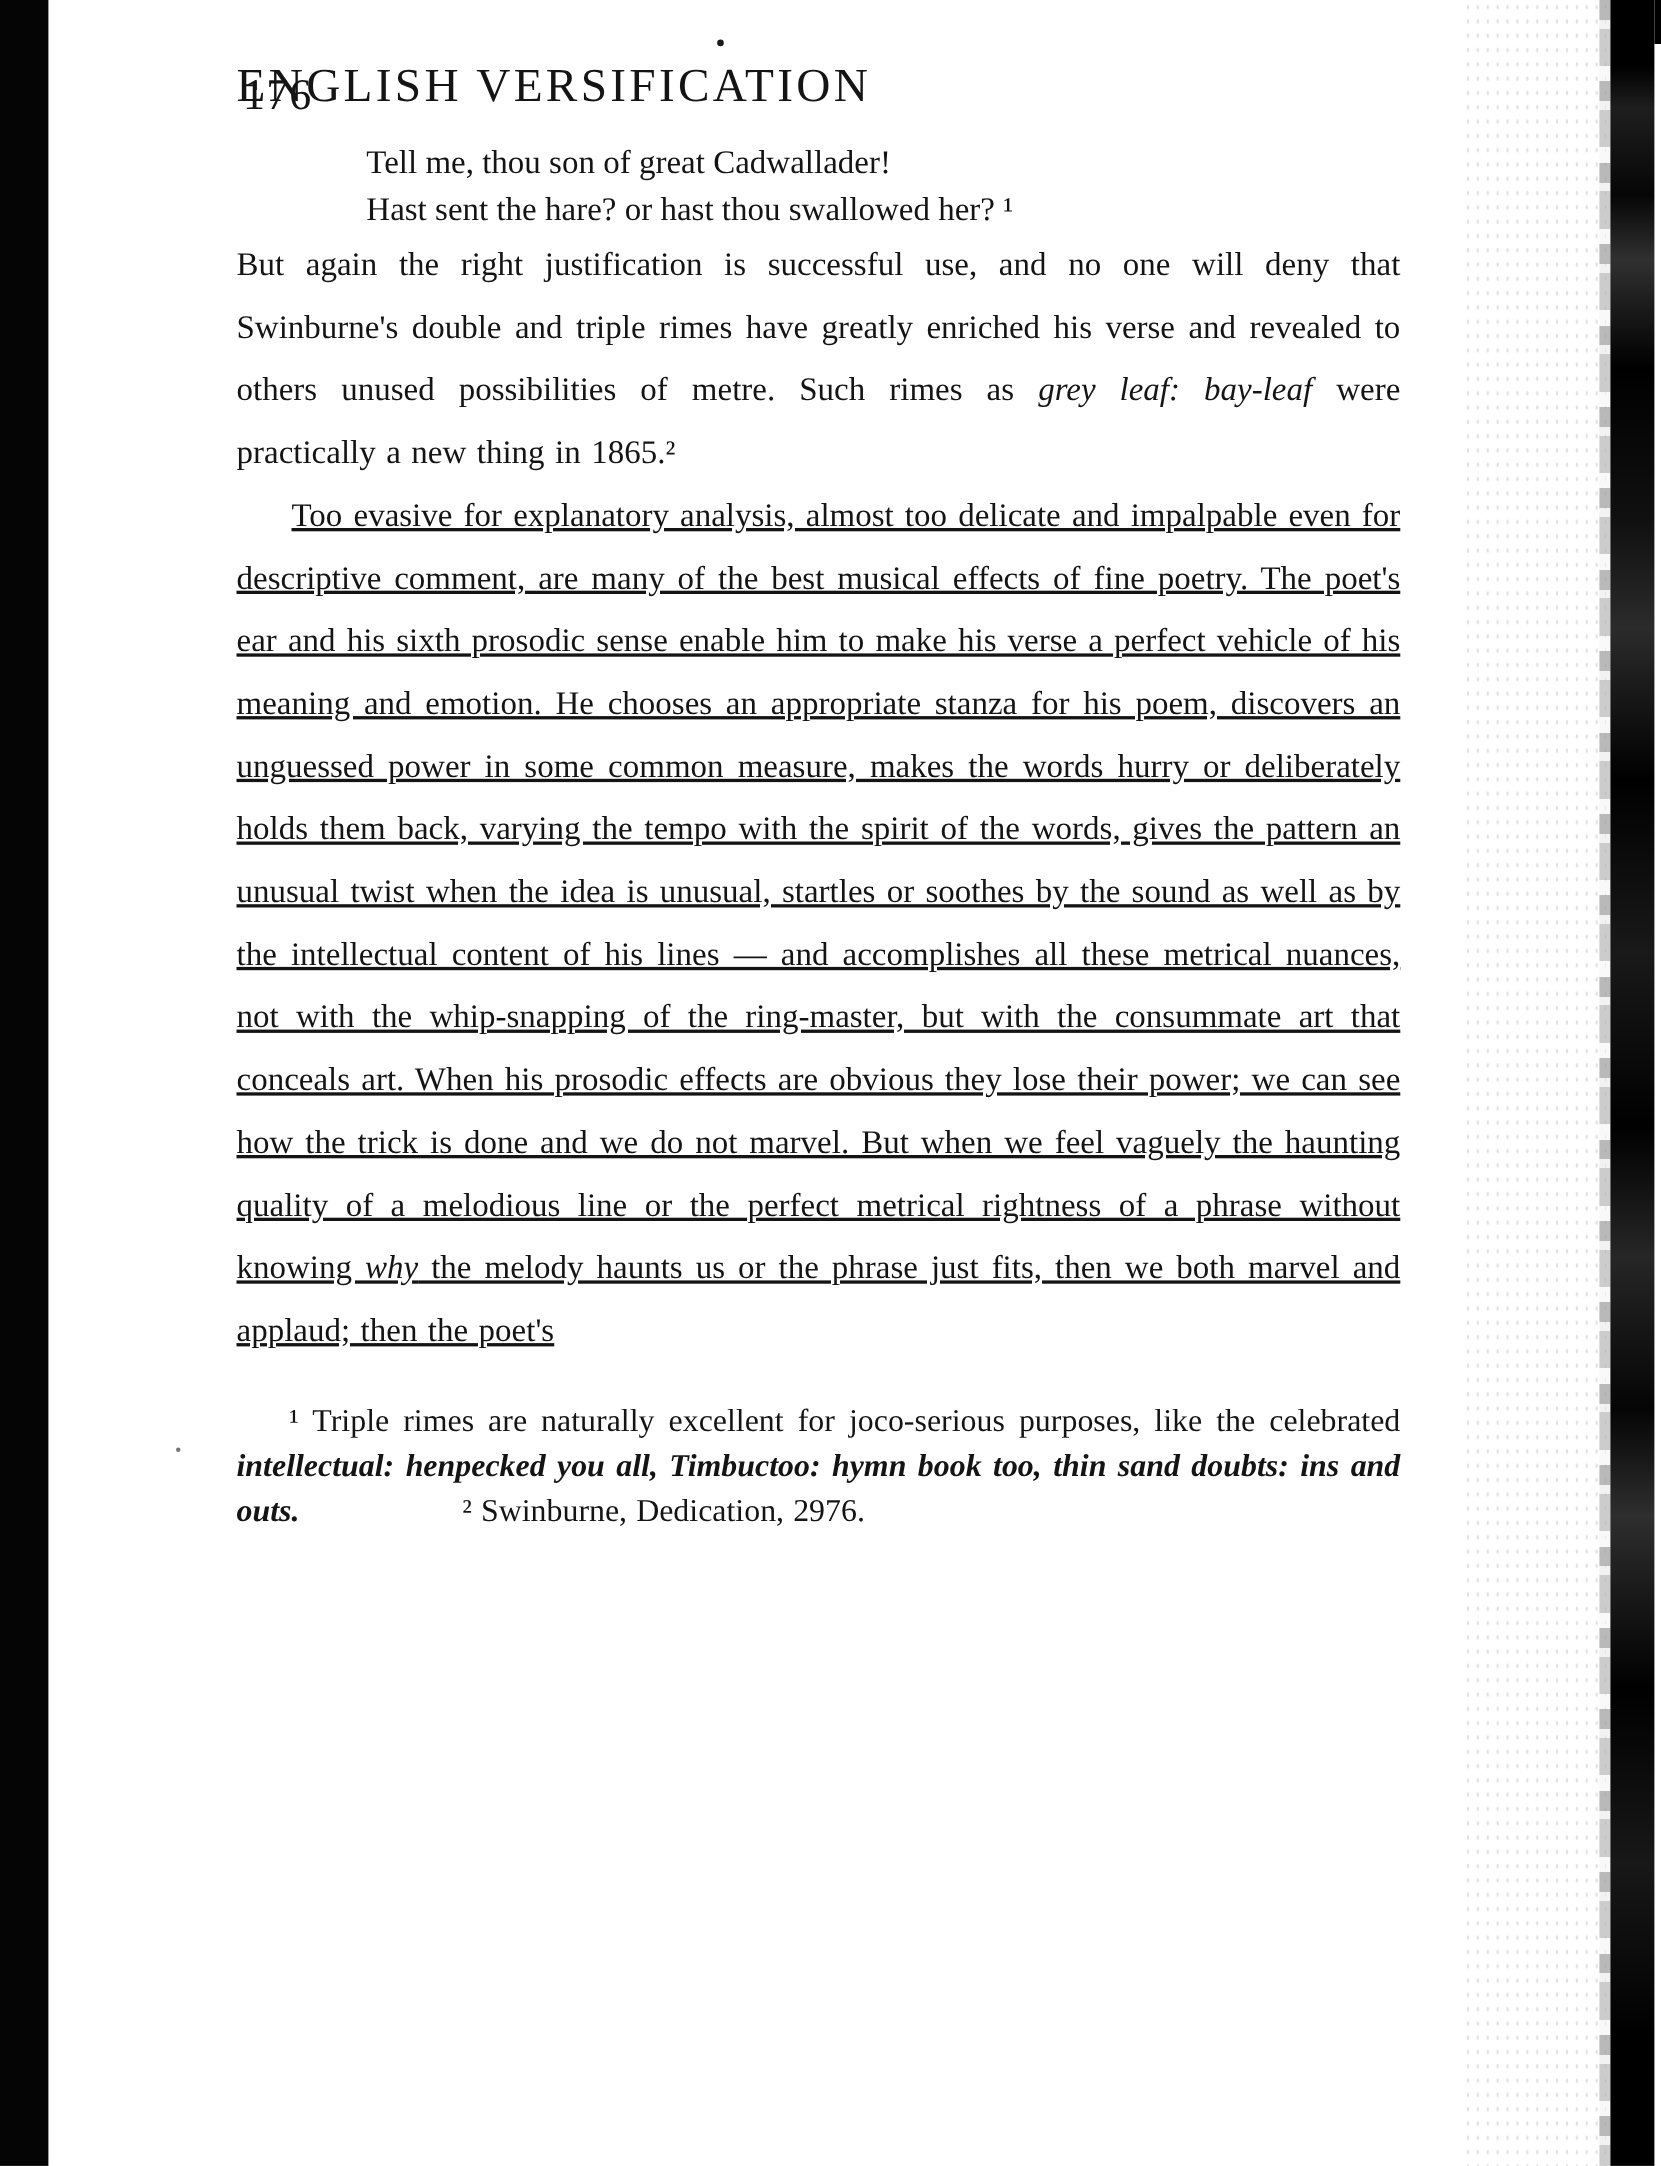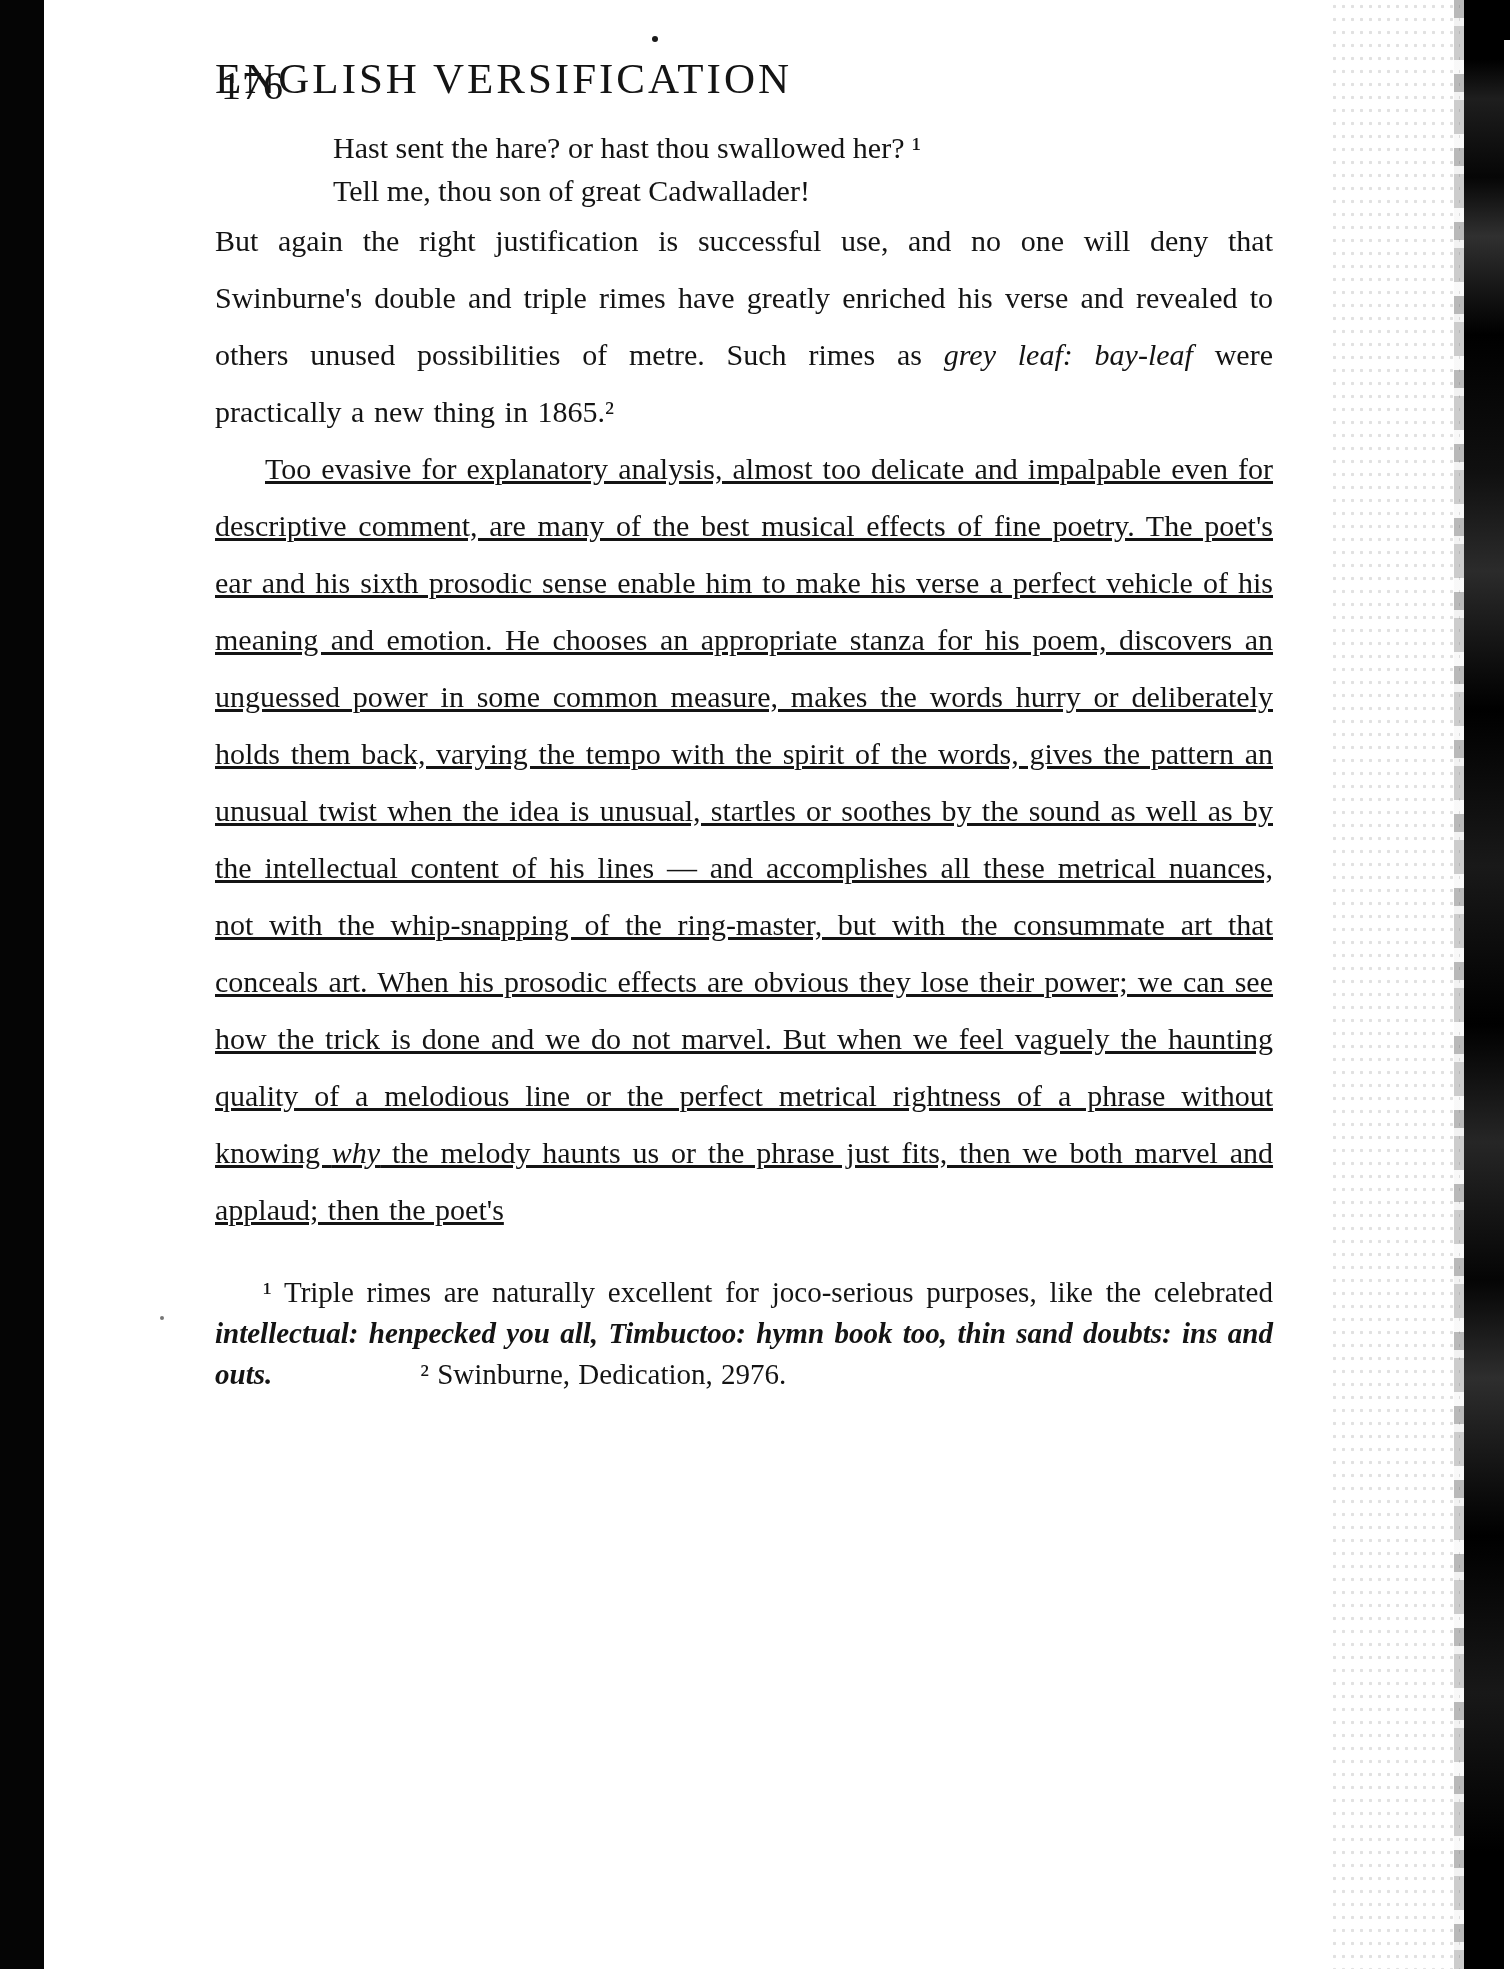--- a/index.html
+++ b/index.html
@@ -92,22 +92,22 @@
   <div class="left-strip"></div>
 
   <div class="page">
 
     <div class="header">
       <span class="pagenum">176</span>
       <span class="title">ENGLISH VERSIFICATION</span>
     </div>
 
     <div class="quote">
+      <div class="quote-line">Tell me, thou son of great Cadwallader!</div>
       <div class="quote-line">Hast sent the hare? or hast thou swallowed her? ¹</div>
-      <div class="quote-line">Tell me, thou son of great Cadwallader!</div>
     </div>
 
     <p class="body para1"><span>But again the right justification is successful use, and no one will deny that Swinburne's double and triple rimes have greatly enriched his verse and revealed to others unused possibilities of metre. Such rimes as </span><span class="it">grey leaf: bay-leaf</span><span> were practically a new thing in 1865.²</span></p>
 
     <p class="body para2"><span>Too evasive for explanatory analysis, almost too delicate and impalpable even for descriptive comment, are many of the best musical effects of fine poetry. The poet's ear and his sixth prosodic sense enable him to make his verse a perfect vehicle of his meaning and emotion. He chooses an appropriate stanza for his poem, discovers an unguessed power in some common measure, makes the words hurry or deliberately holds them back, varying the tempo with the spirit of the words, gives the pattern an unusual twist when the idea is unusual, startles or soothes by the sound as well as by the intellectual content of his lines — and accomplishes all these metrical nuances, not with the whip-snapping of the ring-master, but with the consummate art that conceals art. When his prosodic effects are obvious they lose their power; we can see how the trick is done and we do not marvel. But when we feel vaguely the haunting quality of a melodious line or the perfect metrical rightness of a phrase without knowing </span><span class="it">why</span><span> the melody haunts us or the phrase just fits, then we both marvel and applaud; then the poet's</span></p>
 
     <div class="footnotes">
       <p class="footnote"><span>¹ Triple rimes are naturally excellent for joco-serious purposes, like the celebrated </span><span class="it bd">intellectual: henpecked you all, Timbuctoo: hymn book too, thin sand doubts: ins and outs.</span><span class="gap"></span><span>² Swinburne, Dedication, 2976.</span></p>
     </div>
 

